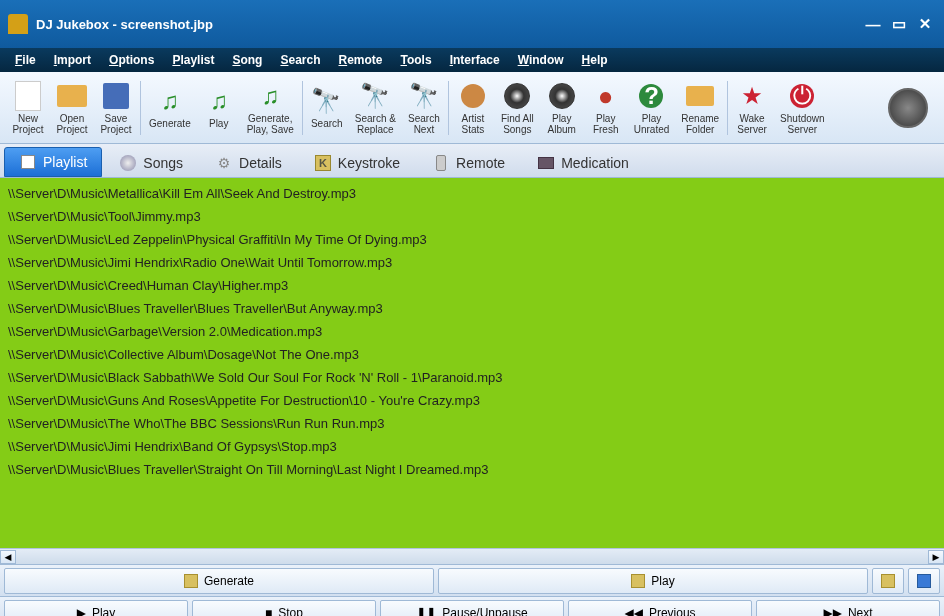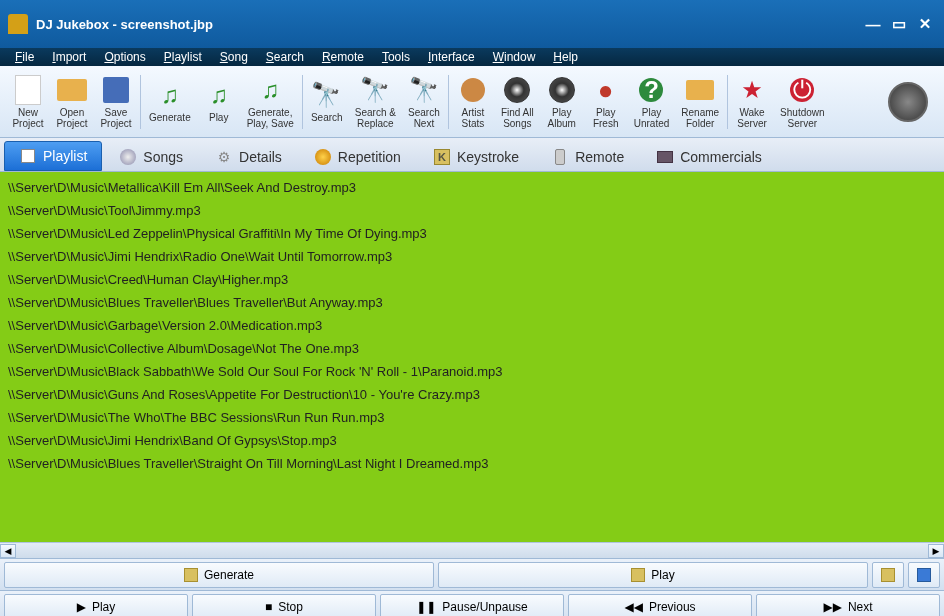--- a/index.html
+++ b/index.html
@@ -3,21 +3,21 @@
 <meta charset="utf-8">
 <style>
 * { margin: 0; padding: 0; box-sizing: border-box; font-family: Tahoma, Arial, sans-serif; }
 body { width: 944px; height: 616px; overflow: hidden; background: #fff; }
 
 .titlebar { height: 48px; background: linear-gradient(#1a6fb8,#0f5a9e); display: flex; align-items: center; padding: 0 8px; color: #fff; }
 .titlebar .app-icon { width: 20px; height: 20px; background: #d4a017; border-radius: 3px 3px 0 0; margin-right: 8px; }
 .titlebar .title { font-size: 13px; font-weight: bold; flex: 1; }
 .titlebar .win-btn { width: 22px; height: 18px; margin-left: 4px; cursor: pointer; display: flex; align-items: center; justify-content: center; font-size: 15px; font-weight: bold; }
 
-.menubar { height: 18px; background: linear-gradient(#0a3a5e,#052740); display: flex; align-items: center; padding: 0 6px; }
+.menubar { height: 24px; background: linear-gradient(#0a3a5e,#052740); display: flex; align-items: center; padding: 0 6px; font-weight: bold; }
 .menubar .menu-item { color: #fff; font-size: 12px; padding: 3px 9px; cursor: pointer; }
 .menubar .menu-item .ul { text-decoration: underline; }
 
 .toolbar { height: 72px; background: linear-gradient(#f4f9ff,#d8e6f5); border-bottom: 1px solid #9fb9d6; display: flex; align-items: center; padding: 2px 6px; }
 .tool-btn { display: flex; flex-direction: column; align-items: center; justify-content: center; padding: 2px 6px; cursor: pointer; font-size: 10px; color: #333; text-align: center; min-width: 44px; height: 64px; }
 .tool-btn .ticon { width: 32px; height: 32px; margin-bottom: 2px; display: flex; align-items: center; justify-content: center; font-size: 24px; }
 .tool-btn .tlabel { line-height: 1.05; }
 .tool-sep { width: 1px; height: 54px; background: #b0c4de; margin: 0 2px; }
 .volume-knob { width: 40px; height: 40px; border-radius: 50%; background: radial-gradient(#888,#333); margin-left: auto; margin-right: 10px; border: 2px solid #666; }
 
@@ -210,41 +210,35 @@
       <span>Songs</span>
     </div>
     <div class="tab">
       <span class="tabicon">
         <span class="tabicon-gear">⚙</span>
       </span>
       <span>Details</span>
     </div>
     <div class="tab">
       <span class="tabicon">
-        <span class="tabicon-rep"></span>
-      </span>
-      <span>Repetition</span>
-    </div>
-    <div class="tab">
-      <span class="tabicon">
         <span class="tabicon-k">K</span>
       </span>
       <span>Keystroke</span>
     </div>
     <div class="tab">
       <span class="tabicon">
         <span class="tabicon-remote"></span>
       </span>
       <span>Remote</span>
     </div>
     <div class="tab">
       <span class="tabicon">
         <span class="tabicon-tv"></span>
       </span>
-      <span>Commercials</span>
+      <span>Medication</span>
     </div>
   </div>
 
 <div class="playlist-area" id="plist">
     <div class="pl-row">\\Server\D\Music\Metallica\Kill Em All\Seek And Destroy.mp3</div>
     <div class="pl-row">\\Server\D\Music\Tool\Jimmy.mp3</div>
     <div class="pl-row">\\Server\D\Music\Led Zeppelin\Physical Graffiti\In My Time Of Dying.mp3</div>
     <div class="pl-row">\\Server\D\Music\Jimi Hendrix\Radio One\Wait Until Tomorrow.mp3</div>
     <div class="pl-row">\\Server\D\Music\Creed\Human Clay\Higher.mp3</div>
     <div class="pl-row">\\Server\D\Music\Blues Traveller\Blues Traveller\But Anyway.mp3</div>

